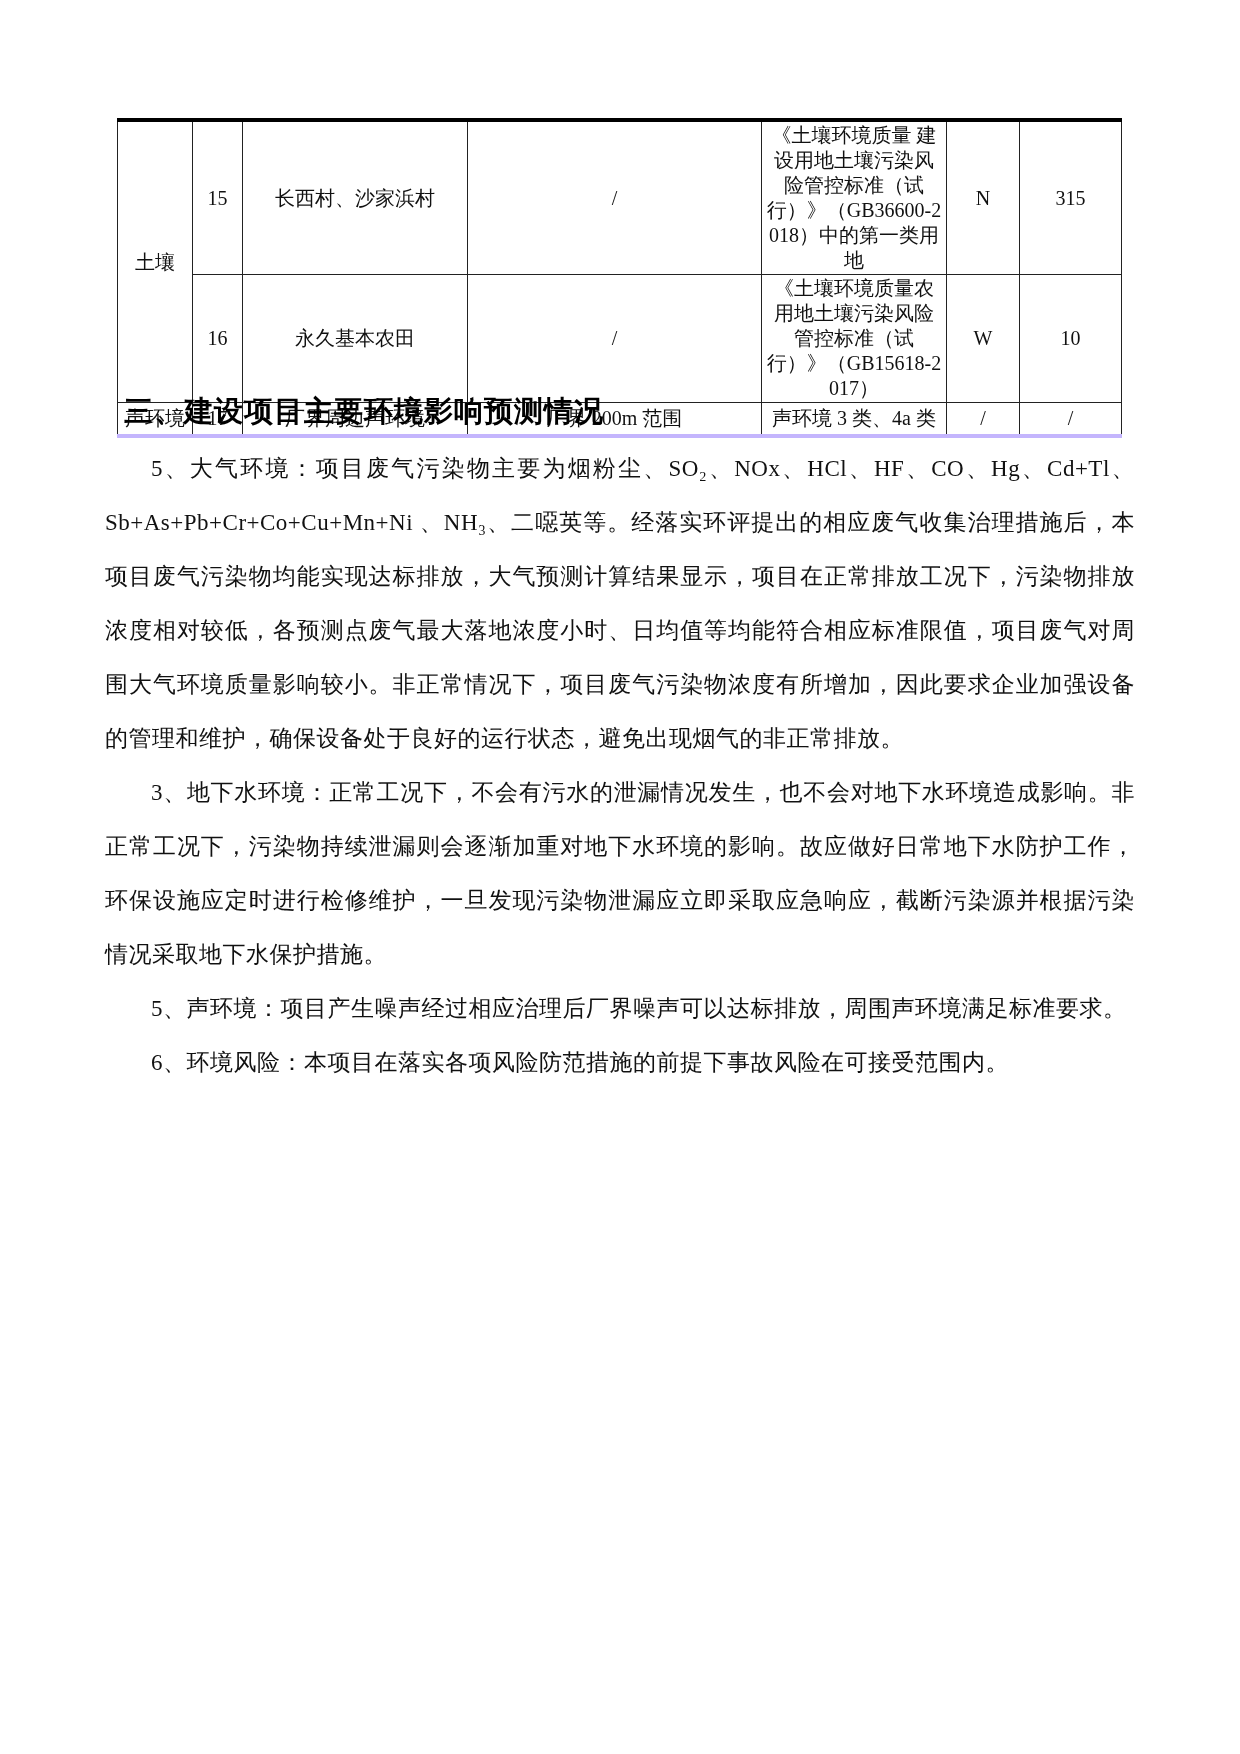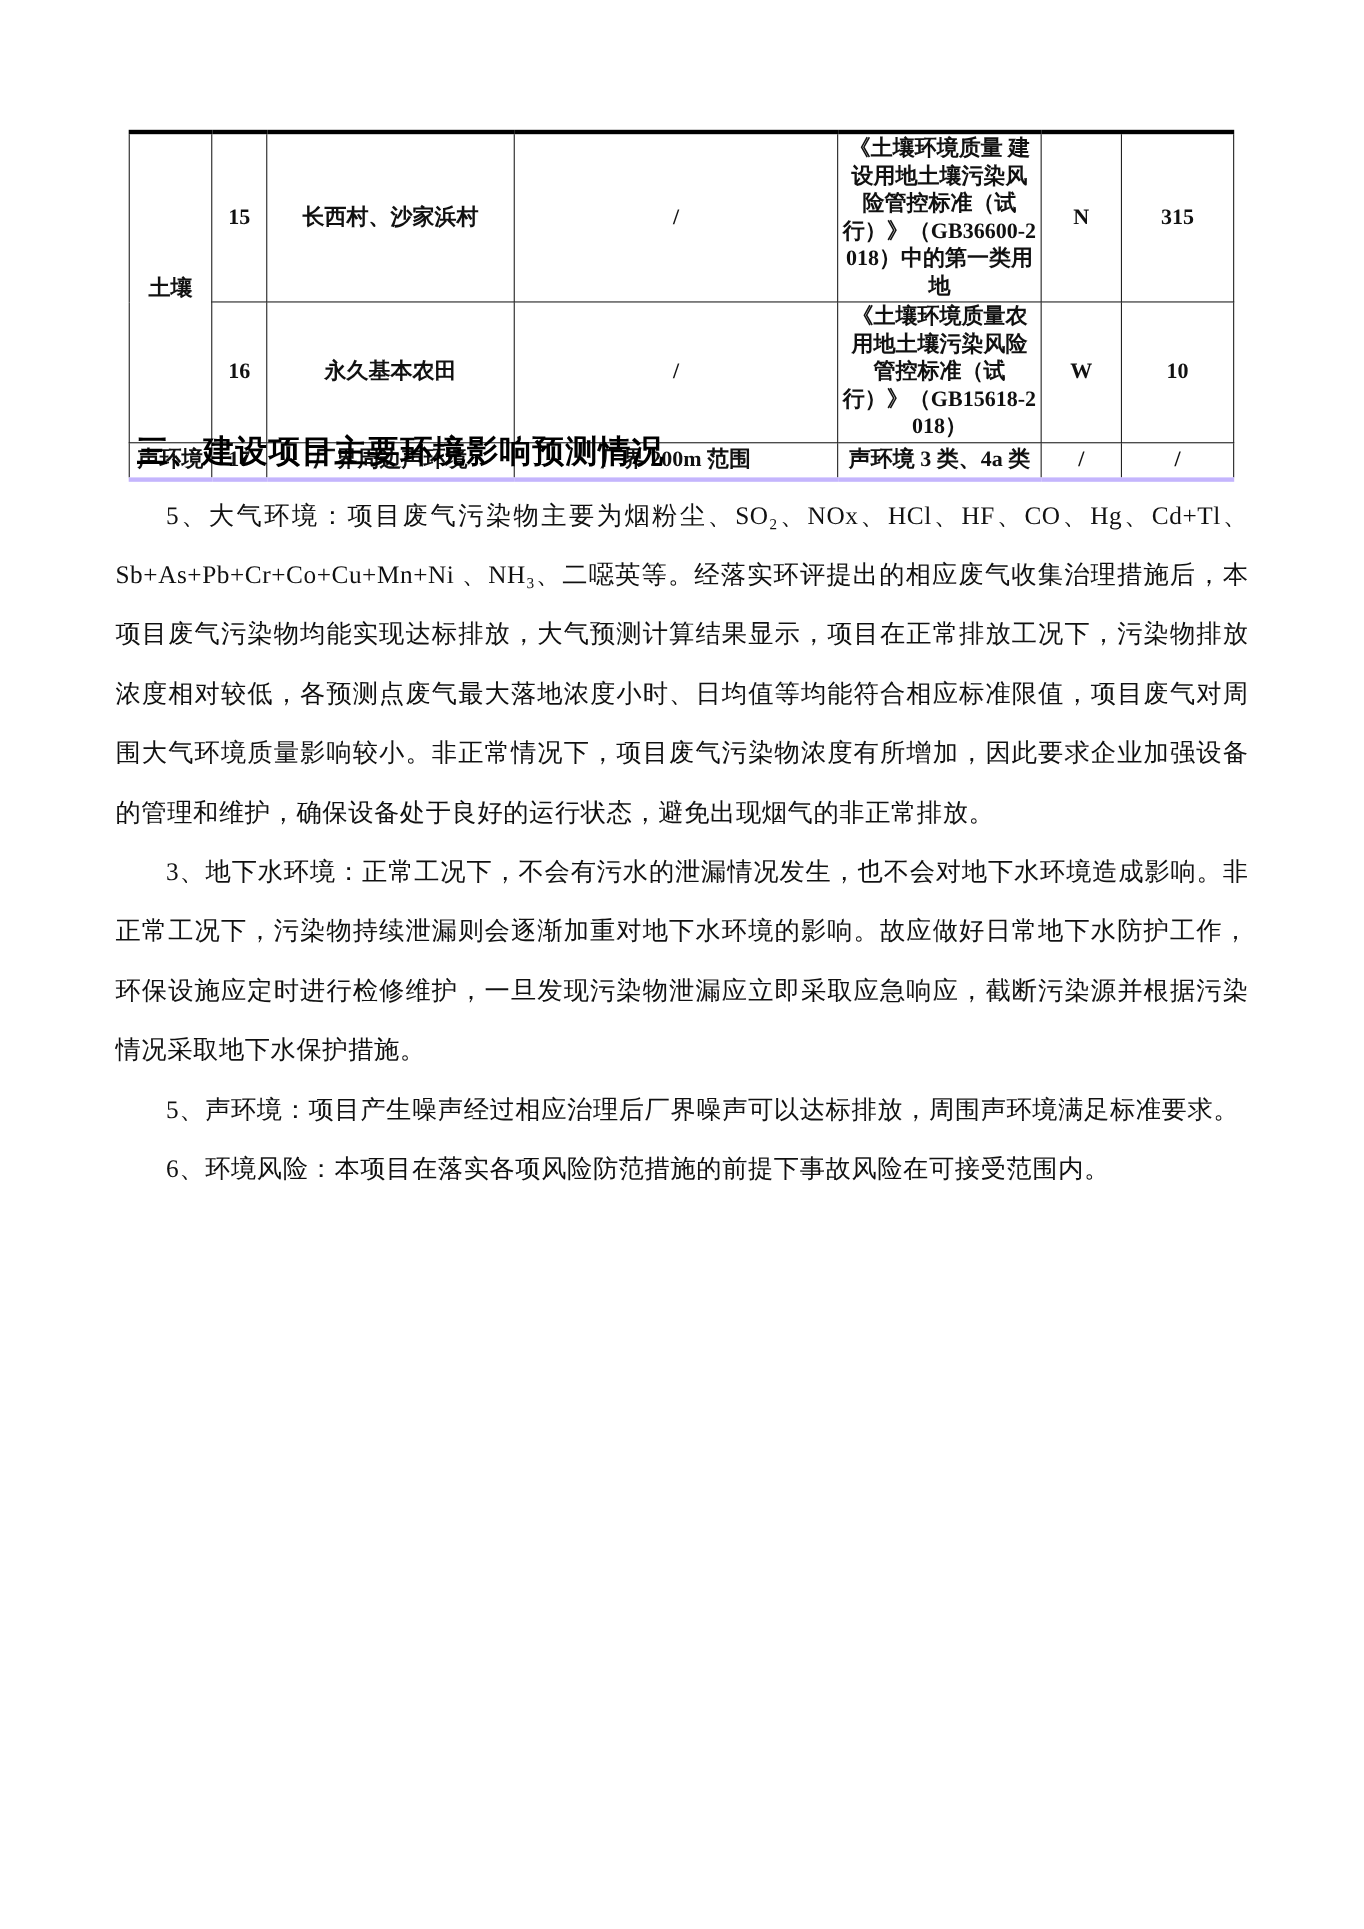--- a/index.html
+++ b/index.html
@@ -24,21 +24,20 @@
     table-layout: fixed;
   }
   table.env-table td {
     border: 1.5px solid #222222;
     text-align: center;
     vertical-align: middle;
     font-size: 20px;
     line-height: 25px;
     padding: 1px 3px;
     word-break: break-all;
-    font-weight: bold;
   }
   table.env-table tr.row-15 td { height: 126px; }
   table.env-table tr.row-16 td { height: 97px; }
   table.env-table tr.row-17 td { height: 29px; }
   
   table.env-table tr.row-15 td { border-top: 4px solid #000; }
   table.env-table tr.row-17 td { border-bottom: 4px solid #c4b5fd; }
 
   
   .section-heading {
@@ -92,21 +91,21 @@
         <td>长西村、沙家浜村</td>
         <td>/</td>
         <td>《土壤环境质量 建设用地土壤污染风险管控标准（试行）》（GB36600-2018）中的第一类用地</td>
         <td>N</td>
         <td>315</td>
       </tr>
       <tr class="row-16">
         <td>16</td>
         <td>永久基本农田</td>
         <td>/</td>
-        <td>《土壤环境质量农用地土壤污染风险管控标准（试行）》（GB15618-2018）</td>
+        <td>《土壤环境质量农用地土壤污染风险管控标准（试行）》（GB15618-2017）</td>
         <td>W</td>
         <td>10</td>
       </tr>
       <tr class="row-17">
         <td>声环境</td>
         <td>17</td>
         <td>厂界周边声环境</td>
         <td>厂界 200m 范围</td>
         <td>声环境 3 类、4a 类</td>
         <td>/</td>

